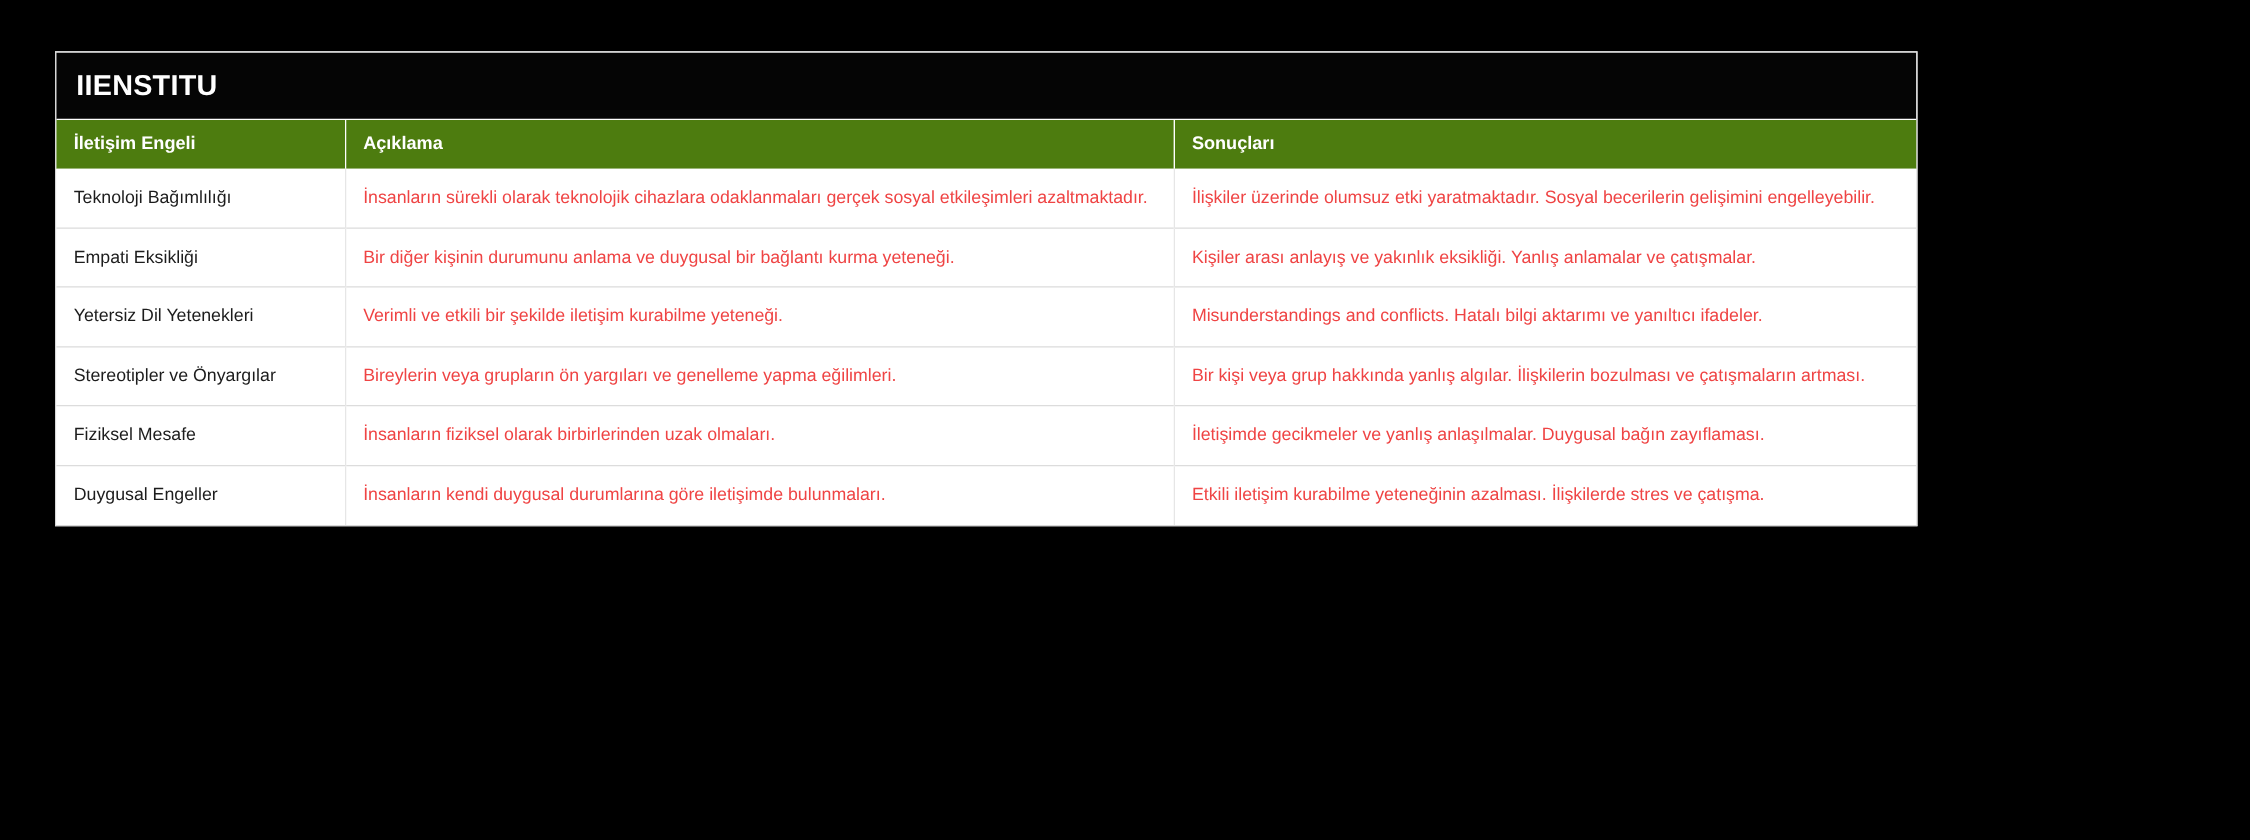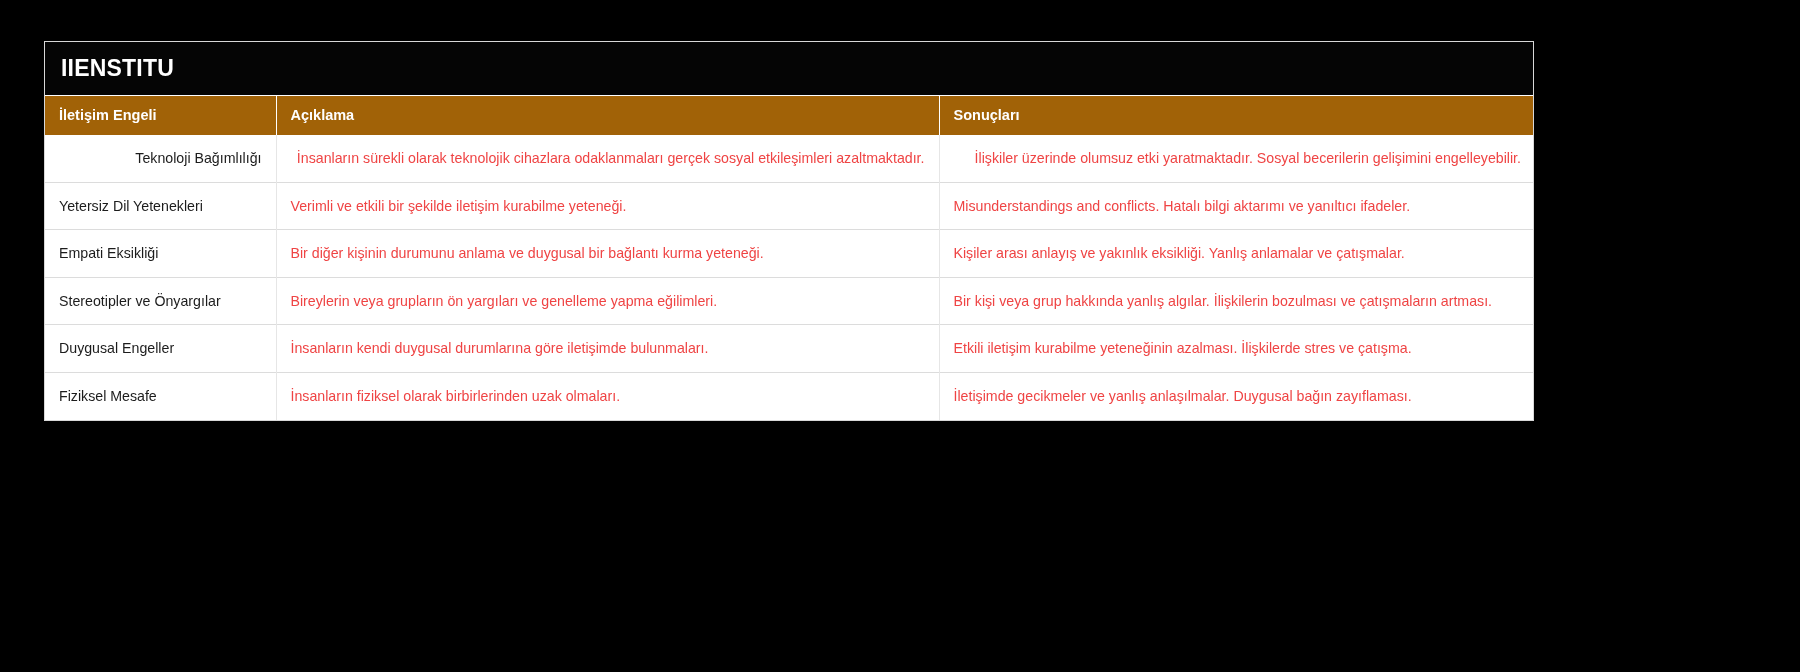--- a/index.html
+++ b/index.html
@@ -49,21 +49,21 @@
   table.bar-table {
     border-collapse: collapse;
     width: 100%;
     table-layout: fixed;
   }
   table.bar-table col.c1 { width: 231px; }
   table.bar-table col.c2 { width: 663px; }
   table.bar-table col.c3 { width: 596px; }
 
   thead th {
-    background: #a16207;
+    background: #4d7c0f;
     color: #ffffff;
     font-size: 14.5px;
     font-weight: bold;
     text-align: left;
     padding: 11px 14px 12px 14px;
     vertical-align: middle;
     border-right: 1px solid #ffffff;
     box-sizing: border-box;
     white-space: nowrap;
   }
@@ -74,21 +74,21 @@
     color: #ef4444;
     line-height: 1.45;
     padding: 13px 14px 13px 14px;
     vertical-align: middle;
     border-top: 1px solid #dcdcdc;
     border-right: 1px solid #e6e6e6;
     box-sizing: border-box;
     background: #ffffff;
   }
   tbody td:last-child { border-right: none; }
-  tbody tr:first-child td { border-top: none; text-align: right; }
+  tbody tr:first-child td { border-top: none; }
 
   tbody td.col-label {
     color: #1c1c1c;
   }
   tbody td.col-desc,
   tbody td.col-result {
     white-space: nowrap;
   }
   tbody tr.wrap td.col-desc,
   tbody tr.wrap td.col-result,
@@ -120,42 +120,42 @@
           <th>Sonuçları</th>
         </tr>
       </thead>
       <tbody id="table-body">
           <tr class="wrap">
             <td class="col-label">Teknoloji Bağımlılığı</td>
             <td class="col-desc">İnsanların sürekli olarak teknolojik cihazlara odaklanmaları gerçek sosyal etkileşimleri azaltmaktadır.</td>
             <td class="col-result">İlişkiler üzerinde olumsuz etki yaratmaktadır. Sosyal becerilerin gelişimini engelleyebilir.</td>
           </tr>
           <tr>
+            <td class="col-label">Empati Eksikliği</td>
+            <td class="col-desc">Bir diğer kişinin durumunu anlama ve duygusal bir bağlantı kurma yeteneği.</td>
+            <td class="col-result">Kişiler arası anlayış ve yakınlık eksikliği. Yanlış anlamalar ve çatışmalar.</td>
+          </tr>
+          <tr>
             <td class="col-label">Yetersiz Dil Yetenekleri</td>
             <td class="col-desc">Verimli ve etkili bir şekilde iletişim kurabilme yeteneği.</td>
             <td class="col-result">Misunderstandings and conflicts. Hatalı bilgi aktarımı ve yanıltıcı ifadeler.</td>
-          </tr>
-          <tr>
-            <td class="col-label">Empati Eksikliği</td>
-            <td class="col-desc">Bir diğer kişinin durumunu anlama ve duygusal bir bağlantı kurma yeteneği.</td>
-            <td class="col-result">Kişiler arası anlayış ve yakınlık eksikliği. Yanlış anlamalar ve çatışmalar.</td>
           </tr>
           <tr>
             <td class="col-label">Stereotipler ve Önyargılar</td>
             <td class="col-desc">Bireylerin veya grupların ön yargıları ve genelleme yapma eğilimleri.</td>
             <td class="col-result">Bir kişi veya grup hakkında yanlış algılar. İlişkilerin bozulması ve çatışmaların artması.</td>
           </tr>
           <tr>
+            <td class="col-label">Fiziksel Mesafe</td>
+            <td class="col-desc">İnsanların fiziksel olarak birbirlerinden uzak olmaları.</td>
+            <td class="col-result">İletişimde gecikmeler ve yanlış anlaşılmalar. Duygusal bağın zayıflaması.</td>
+          </tr>
+          <tr>
             <td class="col-label">Duygusal Engeller</td>
             <td class="col-desc">İnsanların kendi duygusal durumlarına göre iletişimde bulunmaları.</td>
             <td class="col-result">Etkili iletişim kurabilme yeteneğinin azalması. İlişkilerde stres ve çatışma.</td>
-          </tr>
-          <tr>
-            <td class="col-label">Fiziksel Mesafe</td>
-            <td class="col-desc">İnsanların fiziksel olarak birbirlerinden uzak olmaları.</td>
-            <td class="col-result">İletişimde gecikmeler ve yanlış anlaşılmalar. Duygusal bağın zayıflaması.</td>
           </tr>
         </tbody>
     </table>
 
   </div>
 
 </div>
 
 </body></html>

